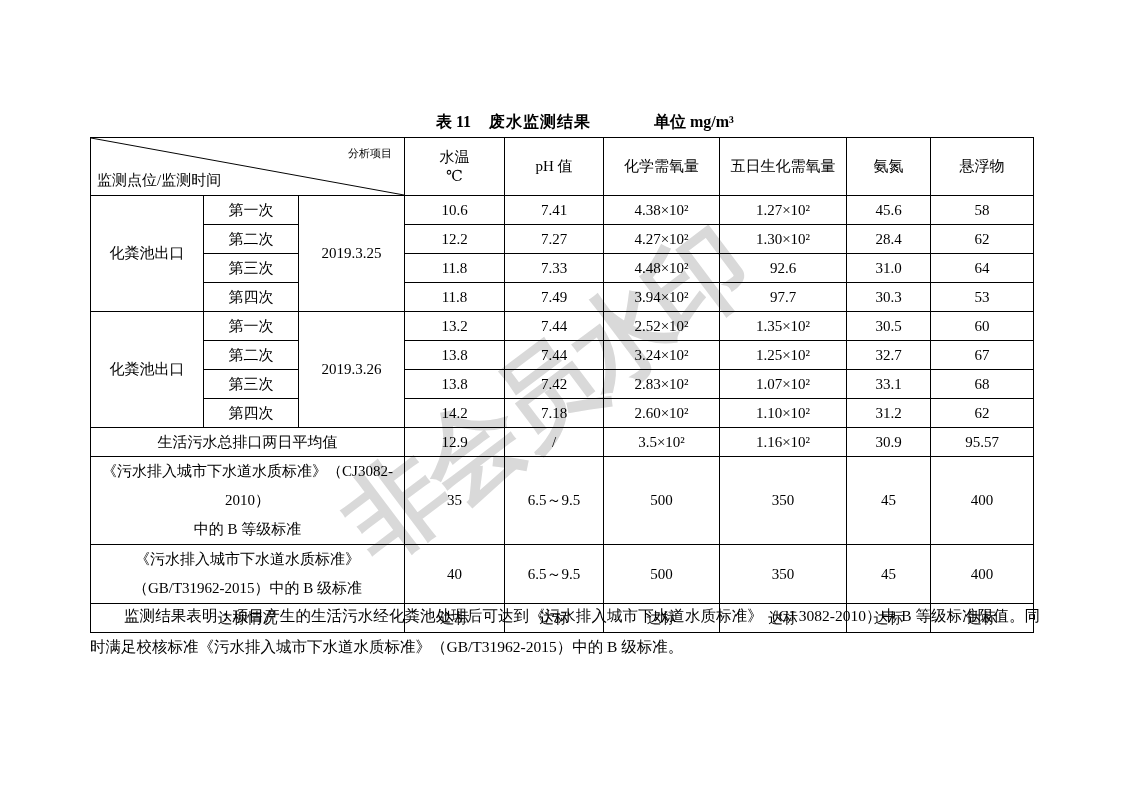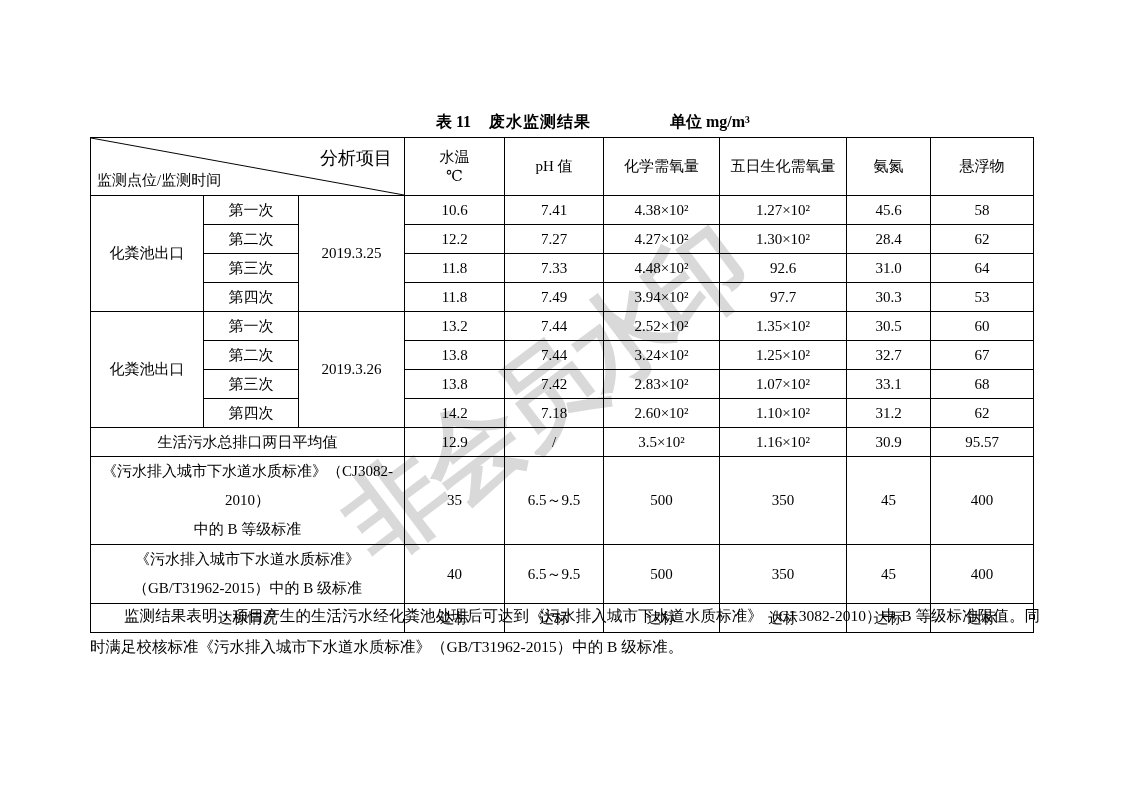--- a/index.html
+++ b/index.html
@@ -33,21 +33,21 @@
   .title-part {
     position:absolute;
     top:112px;
     font-size:16px;
     font-weight:bold;
     z-index:2;
     white-space:nowrap;
   }
   #t-no   { left:405px;margin-left:31px; }
   #t-name { left:489px; letter-spacing:1px; }
-  #t-unit { left:654px;margin-left:16px; }
+  #t-unit { left:654px; }
 
   table.monitor {
     position:absolute;
     left:90px; top:137px;
     border-collapse:collapse;
     table-layout:fixed;
     z-index:2;
     background:transparent;
   }
   table.monitor td, table.monitor th {
@@ -60,21 +60,21 @@
     overflow:hidden;
   }
   .pre { white-space:pre-line; line-height:19px; }
   .hdr { line-height:19px;margin-left:20px; }
 
   td.diag {
     position:relative;
     padding:0;
   }
   td.diag svg { position:absolute; left:0; top:0; width:100%; height:100%; display:block; }
-  td.diag .diag-tr { position:absolute; top:8px;  right:12px; font-size:18px; }
+  td.diag .diag-tr { position:absolute; top:8px;  right:12px; font-size:11px; }
   td.diag .diag-bl { position:absolute; bottom:5px; left:6px; font-size:15px; }
 
   .note {
     position:absolute;
     left:90px; top:600px;
     width:950px;
     font-size:15.5px;
     line-height:31px;
     text-indent:34px;
     text-align:justify;

